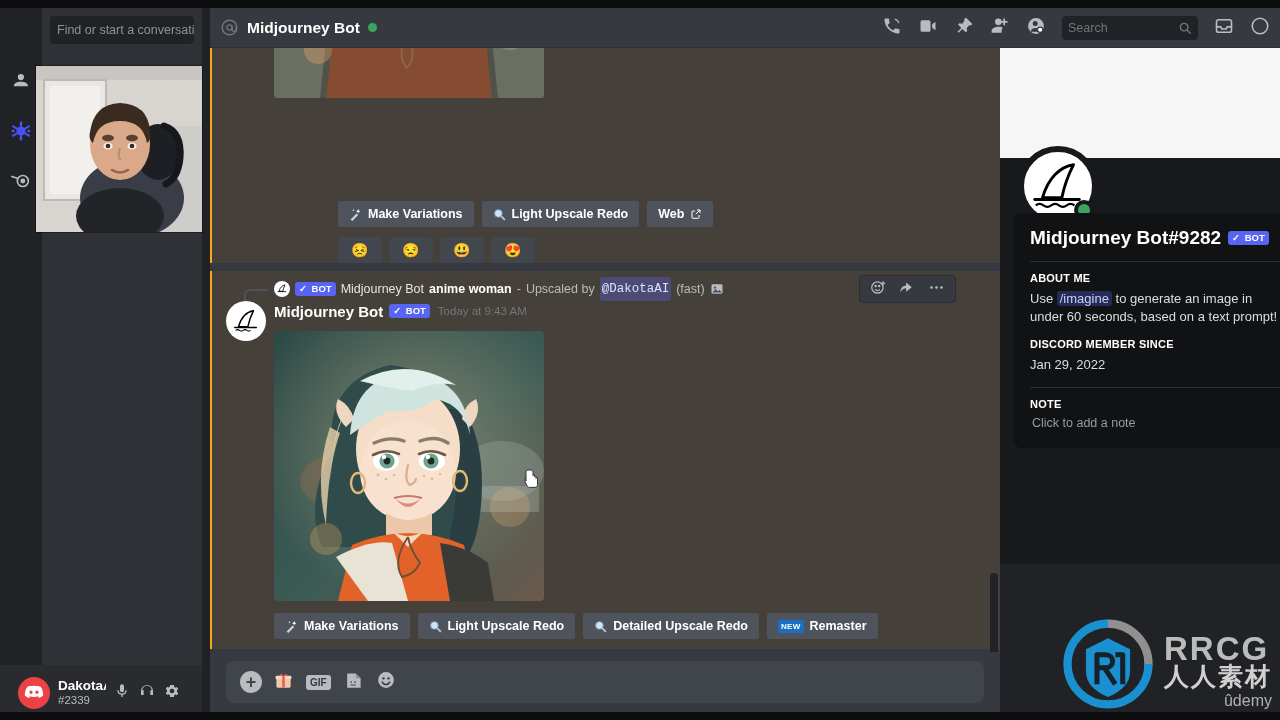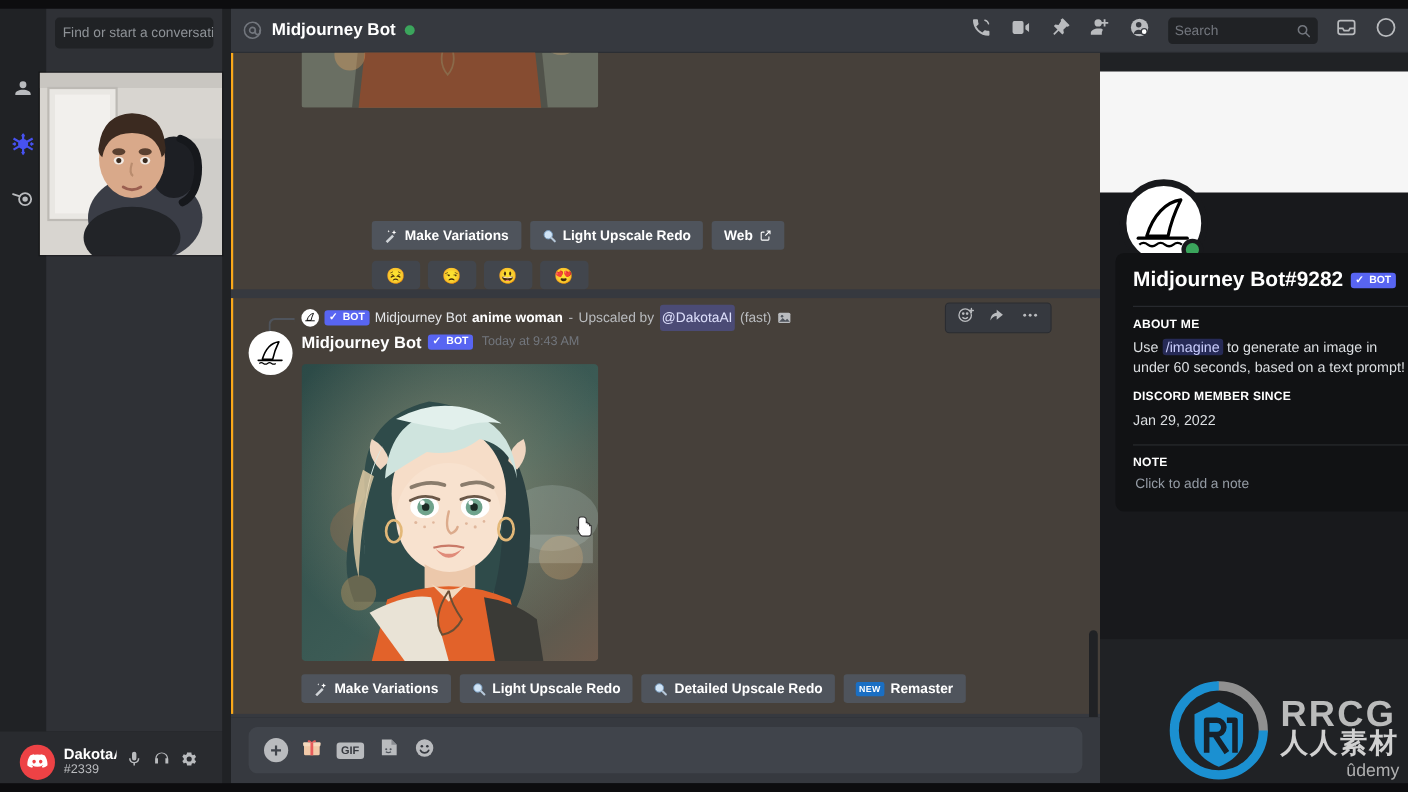--- a/index.html
+++ b/index.html
@@ -155,21 +155,21 @@
     position: absolute; left: 16px; top: 30px; width: 40px; height: 40px;
     border-radius: 50%; background: #fff; display:flex;align-items:center;
     justify-content:center; overflow:hidden;
   }
   .msg-head { padding-left: 64px; display: flex; align-items: center; gap: 6px; height: 24px;}
   .msg-author { color: #fff; font-size: 15px; font-weight: bold; }
   .msg-time { color: #72767d; font-size: 11.5px; margin-left: 2px; }
   .msg-body { padding-left: 64px; font-size: 14.5px; color: #dcddde; line-height: 1.4; }
   .mention {
     background: rgba(88,101,242,.32); color: #dee0fc; border-radius: 3px;
-    padding: 5px 2px; font-weight: 500;
+    padding: 5px 2px; font-weight: 500; font-family: Liberation Mono, monospace;
   }
   .bold { font-weight: bold; color: #fff; }
   .img-main {
     margin: 8px 0 0 64px; width: 270px; height: 270px; border-radius: 4px; overflow: hidden;
     position: relative;
   }
   .hover-toolbar {
     position: absolute; right: 44px; top: 4px; height: 28px; background: #36393f;
     border: 1px solid #2a2c31; border-radius: 4px; display: flex; align-items: center;
     gap: 12px; padding: 0 10px; color: #b9bbbe;
@@ -199,21 +199,20 @@
   .input-icons { display: flex; align-items: center; gap: 13px; }
   .gif-badge {
     background: #b9bbbe; color: #36393f; font-size: 10px; font-weight: bold;
     border-radius: 3px; padding: 2px 4px;
   }
 
   
   .right-panel {
     position: absolute; right: 0; top: 48px; width: 280px; height: 516px;
     background: #18191c;
-    margin-top: 17px;
   }
   .profile-banner { height: 110px; background: #f6f6f6; }
   .profile-avatar {
     position: absolute; left: 18px; top: 98px; width: 80px; height: 80px;
     border-radius: 50%; background: #fff; border: 6px solid #18191c;
     display:flex; align-items:center; justify-content:center; overflow:hidden;
   }
   .profile-status {
     position: absolute; left: 74px; top: 152px; width: 20px; height: 20px;
     border-radius: 50%; background: #3ba55c; border: 4px solid #18191c;

